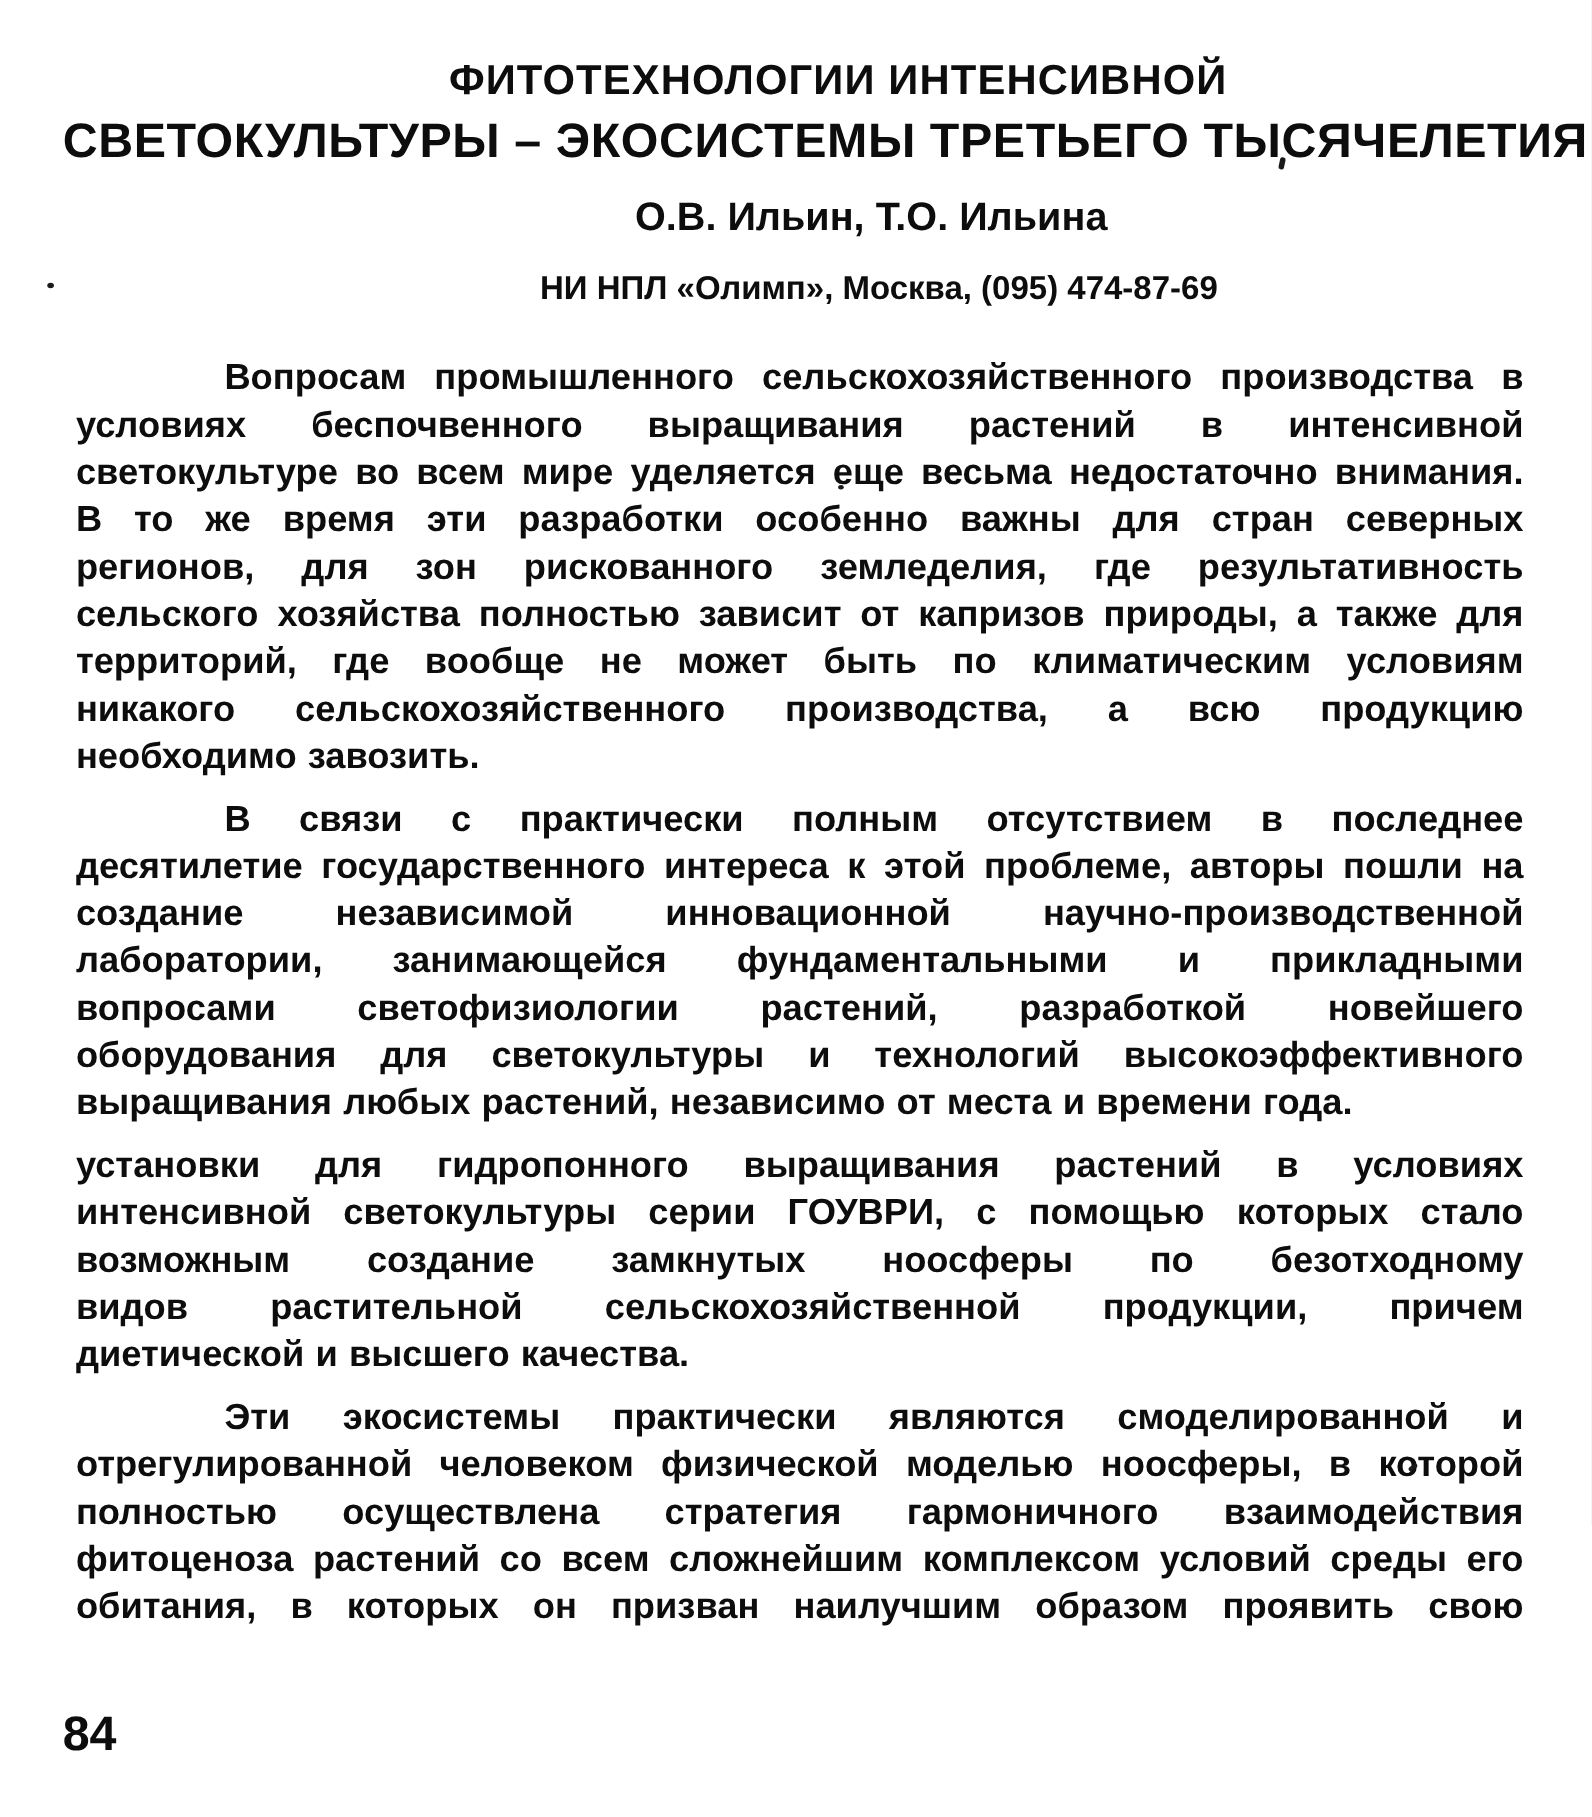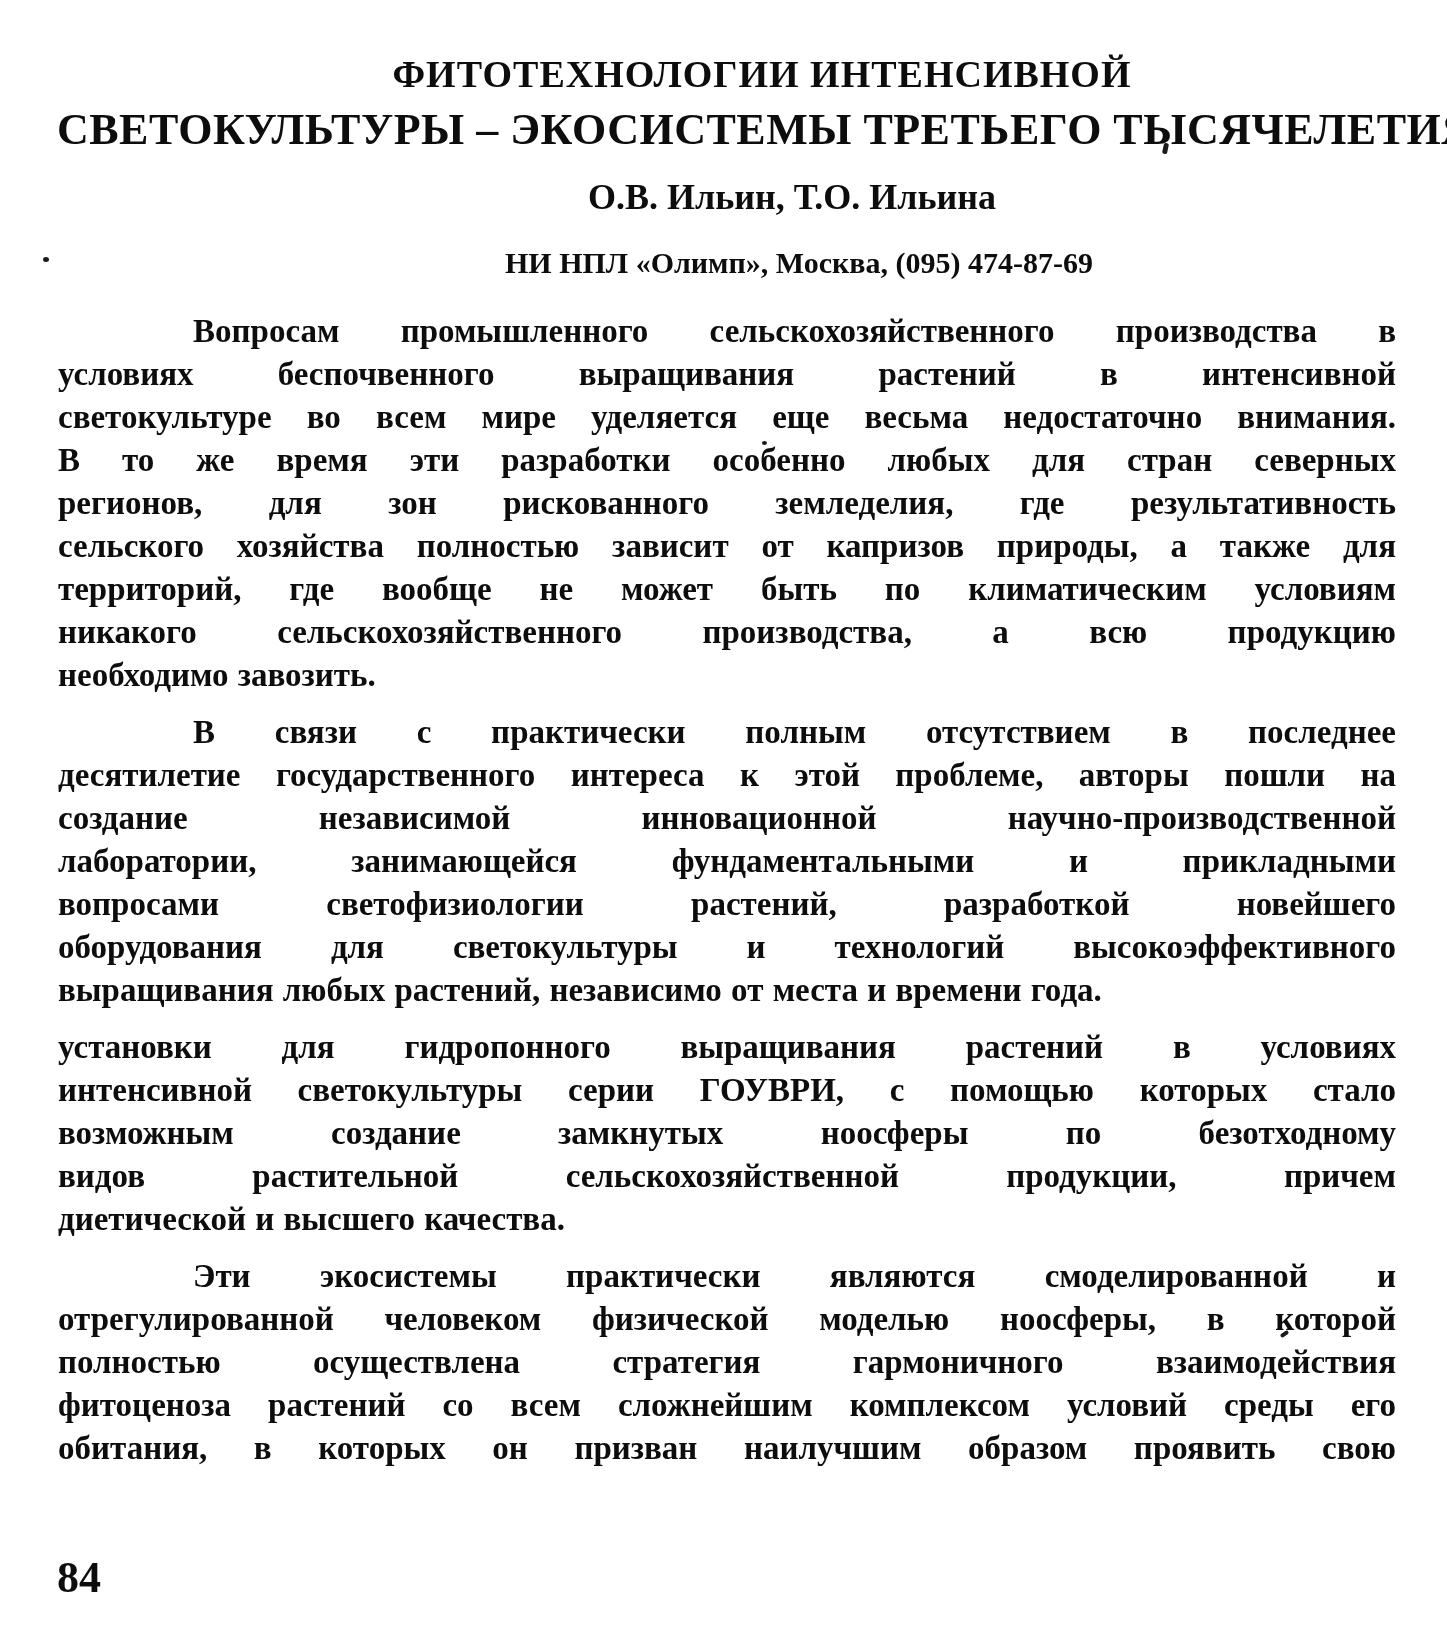--- a/index.html
+++ b/index.html
@@ -1,21 +1,21 @@
 <!DOCTYPE html>
 <html><head>
 <meta charset="utf-8">
 <style>
   html, body { margin: 0; padding: 0; background: #e8e8e8; }
   .page {
     position: relative;
     width: 1447px;
     height: 1652px;
     background: #ffffff;
-    font-family: Liberation Serif, serif;
+    font-family: Liberation Sans, sans-serif;
     color: #0d0d0d;
     overflow: hidden;
   }
   .header-line {
     position: absolute;
     left: 57px;
     right: 50px;
     text-align: center;
     font-weight: bold;
     white-space: nowrap;
@@ -24,21 +24,21 @@
   .title-l2 { top: 104px; font-size: 44px; letter-spacing: 0.5px; }
   .authors  { top: 176px; font-size: 36px; padding-left: 130px; }
   .affil    { top: 246px; font-size: 30px; padding-left: 144px; }
 
   .body-text {
     position: absolute;
     top: 309px;
     left: 57px;
     width: 1340px;
   }
-  .para { margin: 1px; }
+  .para { margin: 12px; }
   .para + .para { margin-top: 14px; }
   .bline {
     font-size: 33px;
     line-height: 43px;
     font-weight: bold;
     text-align: justify;
     text-align-last: justify;
     word-spacing: 1px;
   }
   .bline.ind { text-indent: 135px; }
@@ -72,21 +72,21 @@
   <div class="header-line title-l2">СВЕТОКУЛЬТУРЫ – ЭКОСИСТЕМЫ ТРЕТЬЕГО ТЫСЯЧЕЛЕТИЯ</div>
   <div class="header-line authors">О.В. Ильин, Т.О. Ильина</div>
   <div class="header-line affil">НИ НПЛ «Олимп», Москва, (095) 474-87-69</div>
 
   <div class="body-text">
 
     <div class="para">
       <div class="bline ind">Вопросам промышленного сельскохозяйственного производства в</div>
       <div class="bline">условиях беспочвенного выращивания растений в интенсивной</div>
       <div class="bline">светокультуре во всем мире уделяется еще весьма недостаточно внимания.</div>
-      <div class="bline">В то же время эти разработки особенно любых для стран северных</div>
+      <div class="bline">В то же время эти разработки особенно важны для стран северных</div>
       <div class="bline">регионов, для зон рискованного земледелия, где результативность</div>
       <div class="bline">сельского хозяйства полностью зависит от капризов природы, а также для</div>
       <div class="bline">территорий, где вообще не может быть по климатическим условиям</div>
       <div class="bline">никакого сельскохозяйственного производства, а всю продукцию</div>
       <div class="bline last">необходимо завозить.</div>
     </div>
 
     <div class="para">
       <div class="bline ind">В связи с практически полным отсутствием в последнее</div>
       <div class="bline">десятилетие государственного интереса к этой проблеме, авторы пошли на</div>

